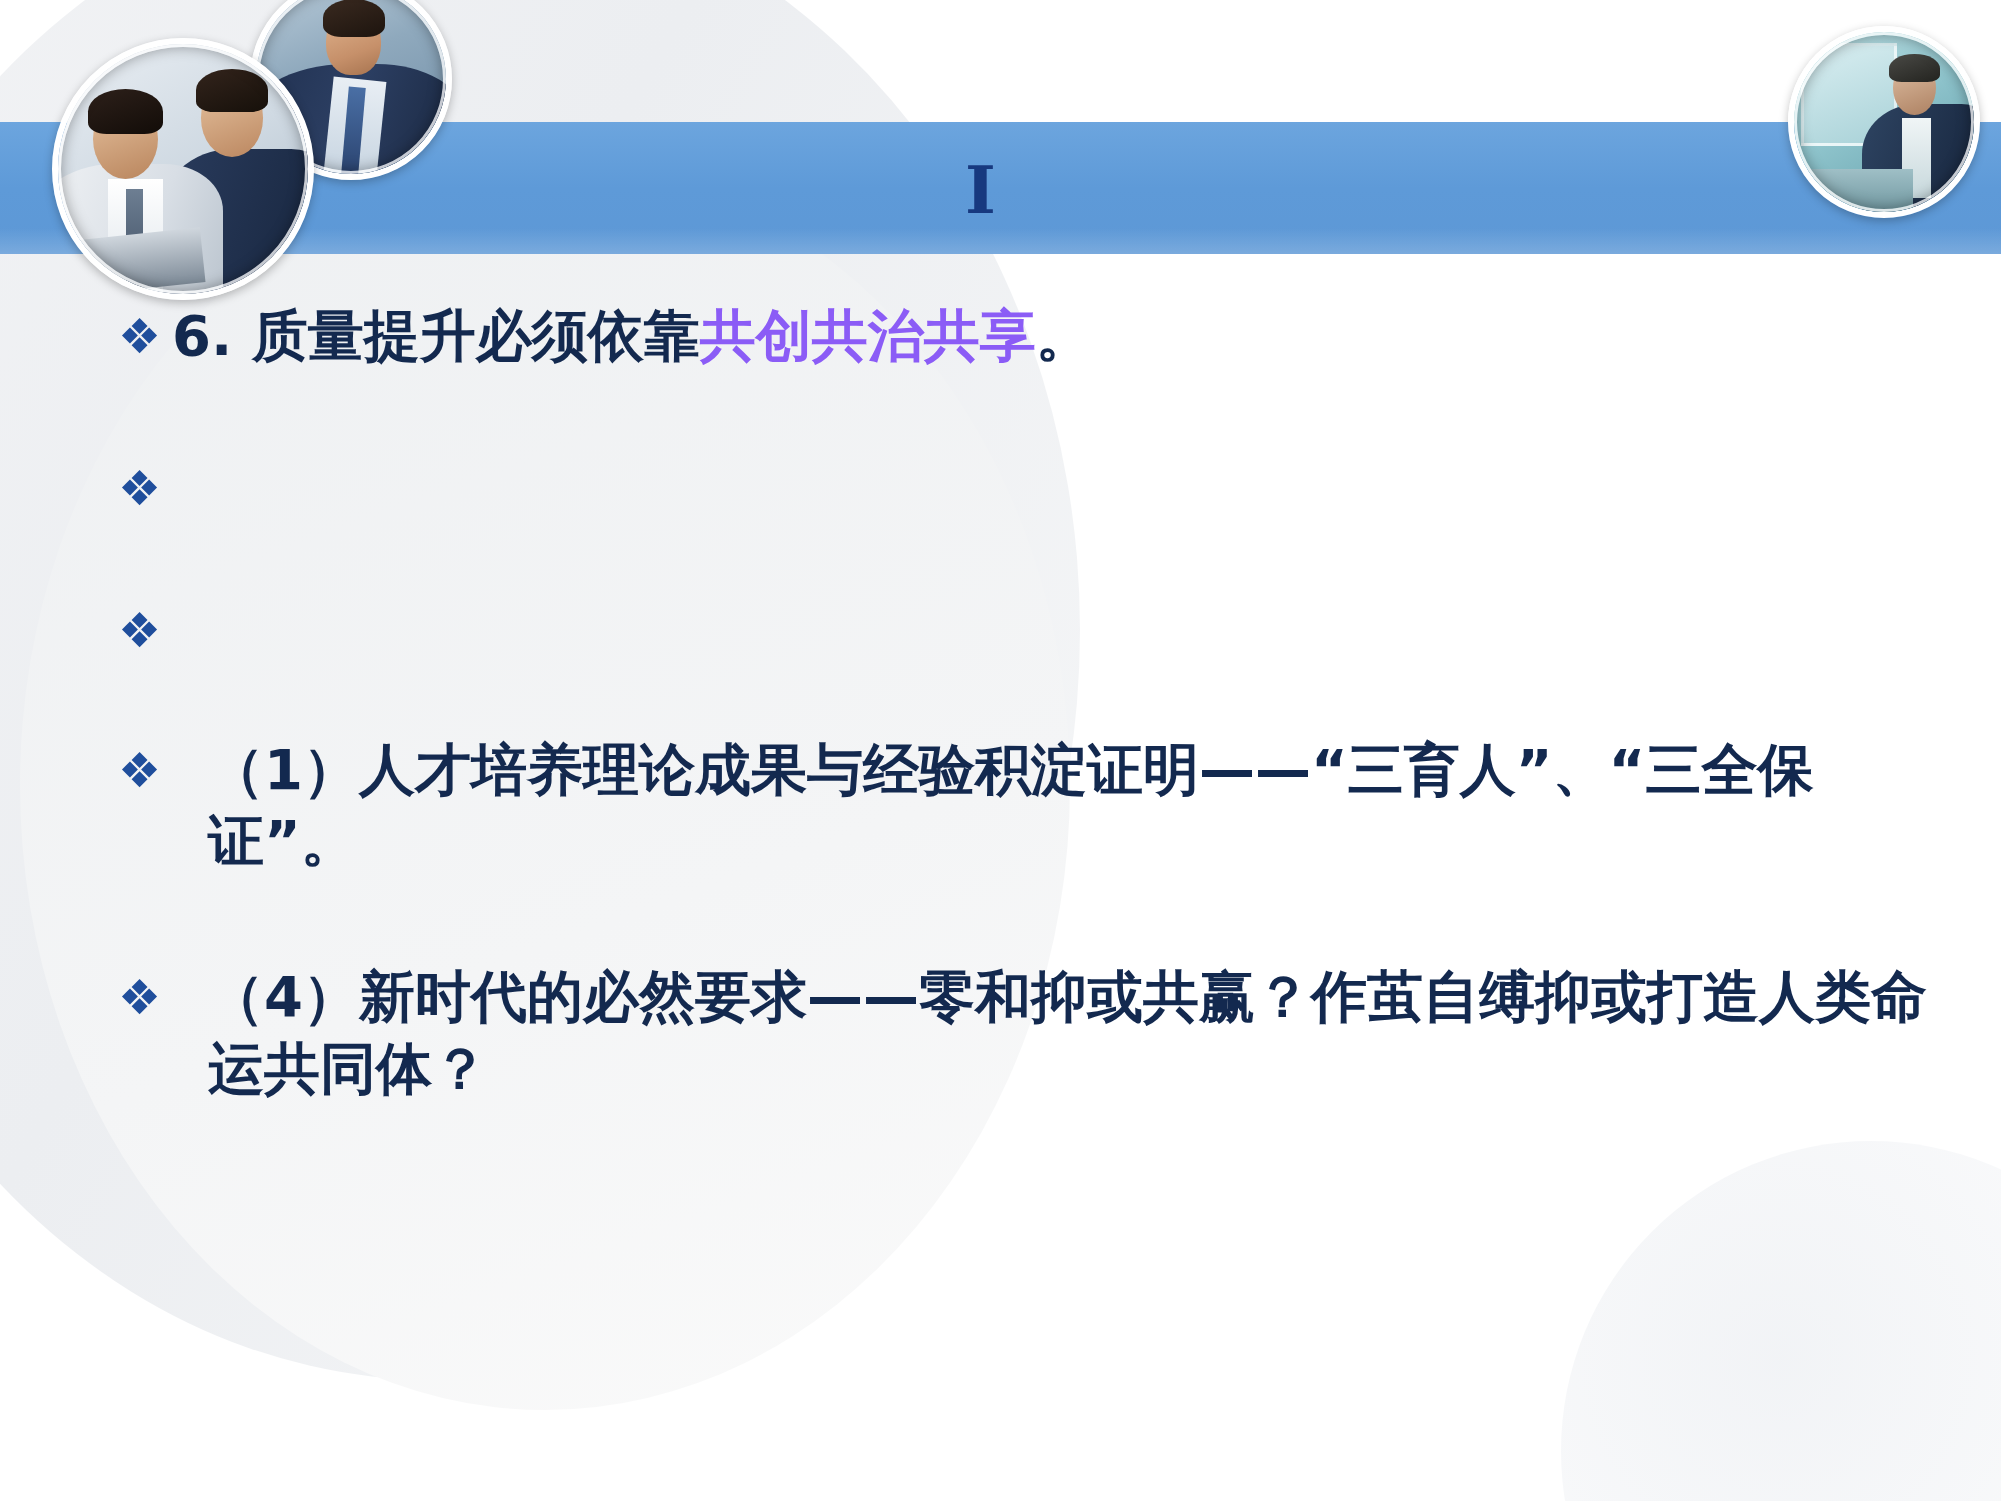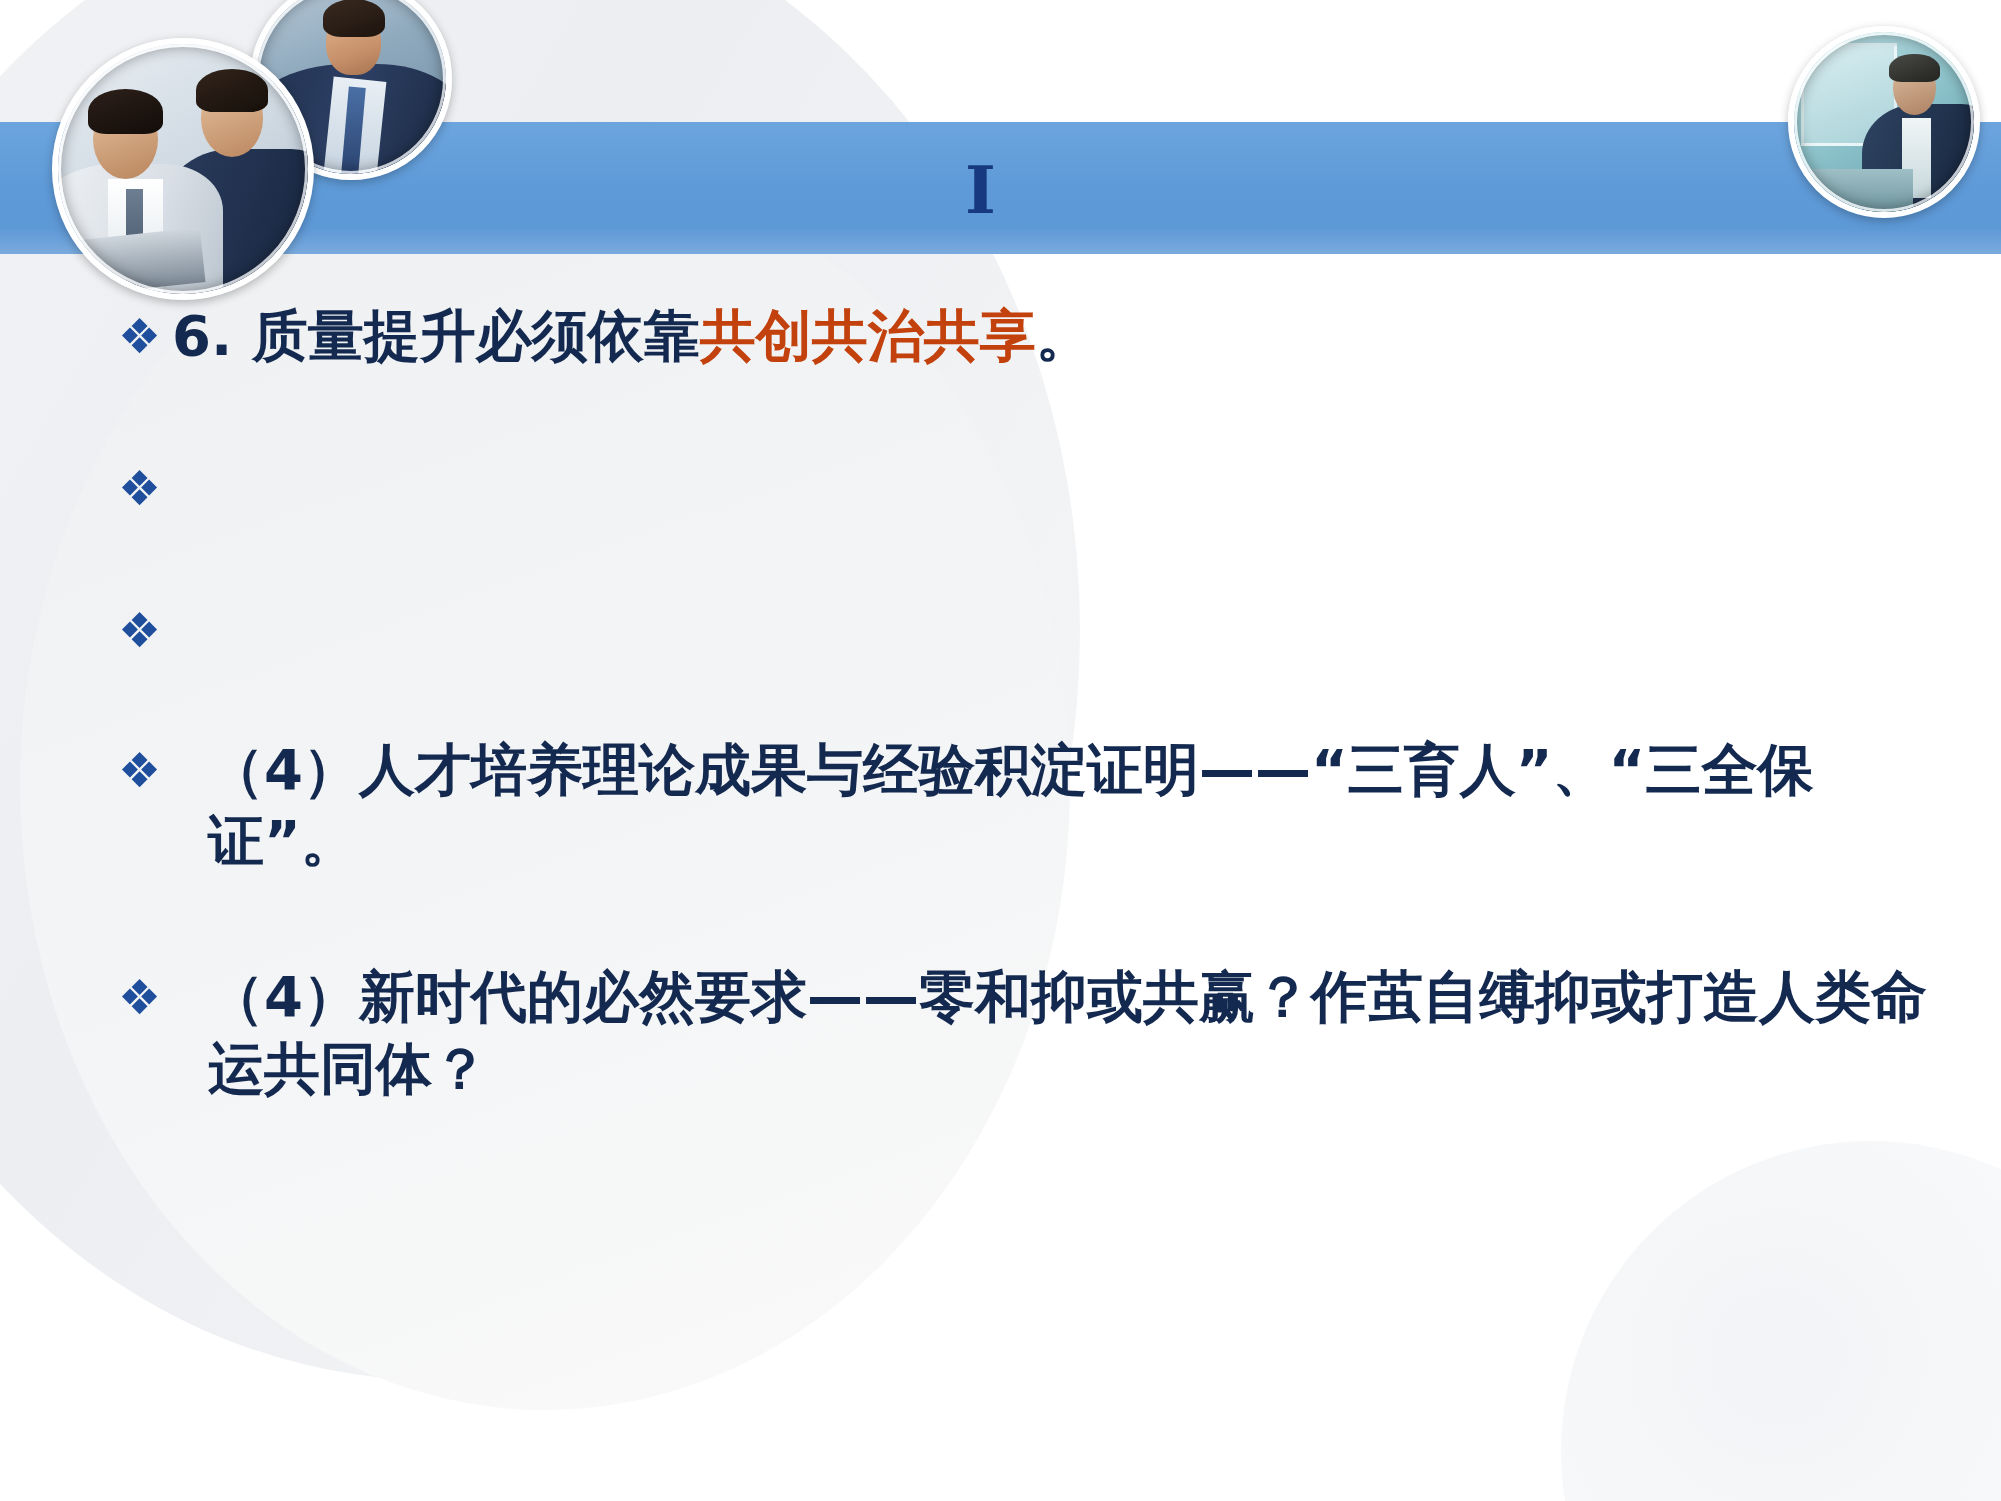--- a/index.html
+++ b/index.html
@@ -206,21 +206,21 @@
     letter-spacing: 0px;
   }
   .b1 { margin-top: 0px; }
   .b2 { margin-top: 80px; }
   .b3 { margin-top: 82px; }
   .b4 { margin-top: 80px; }
   .b5 { margin-top: 84px; }
 
   .indent { padding-left: 36px; }
 
-  .hl-red { color: #c2410c; }
+  .hl-red { color: #8b5cf6; }
   .hl-orange {
     color: #f2983b;
     border-bottom: 6px solid #f2983b;
     padding-bottom: 2px;
   }
 
   
   .corner-fade {
     position: absolute;
     right: -180px;
@@ -297,21 +297,21 @@
       <div class="bullet-marker">❖</div>
     </div>
 
     <div class="bullet-row b3">
       <div class="bullet-marker">❖</div>
     </div>
 
     <div class="bullet-row b4">
       <div class="bullet-marker">❖</div>
       <div class="bullet-text indent">
-        <span>（4）人才培养理论成果与经验积淀证明——“三育人”</span><span>、“三全保证”。</span>
+        <span>（1）人才培养理论成果与经验积淀证明——“三育人”</span><span>、“三全保证”。</span>
       </div>
     </div>
 
     <div class="bullet-row b5">
       <div class="bullet-marker">❖</div>
       <div class="bullet-text indent">
         <span>（4）新时代的必然要求——零和抑或共赢？作茧自缚抑</span><span>或打造人类命运共同体？</span>
       </div>
     </div>
 

